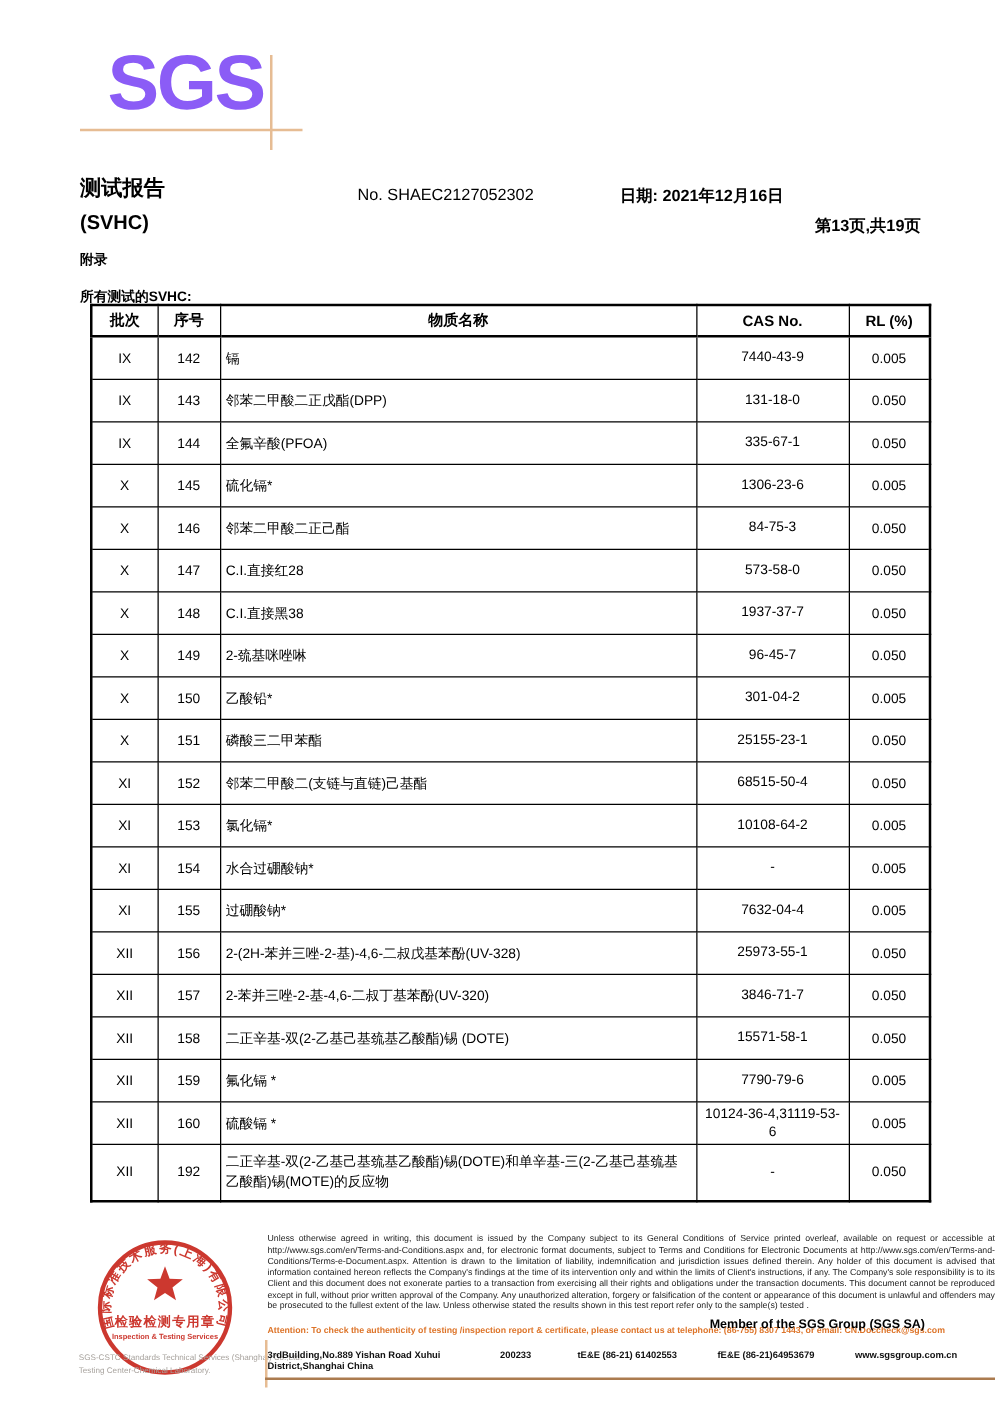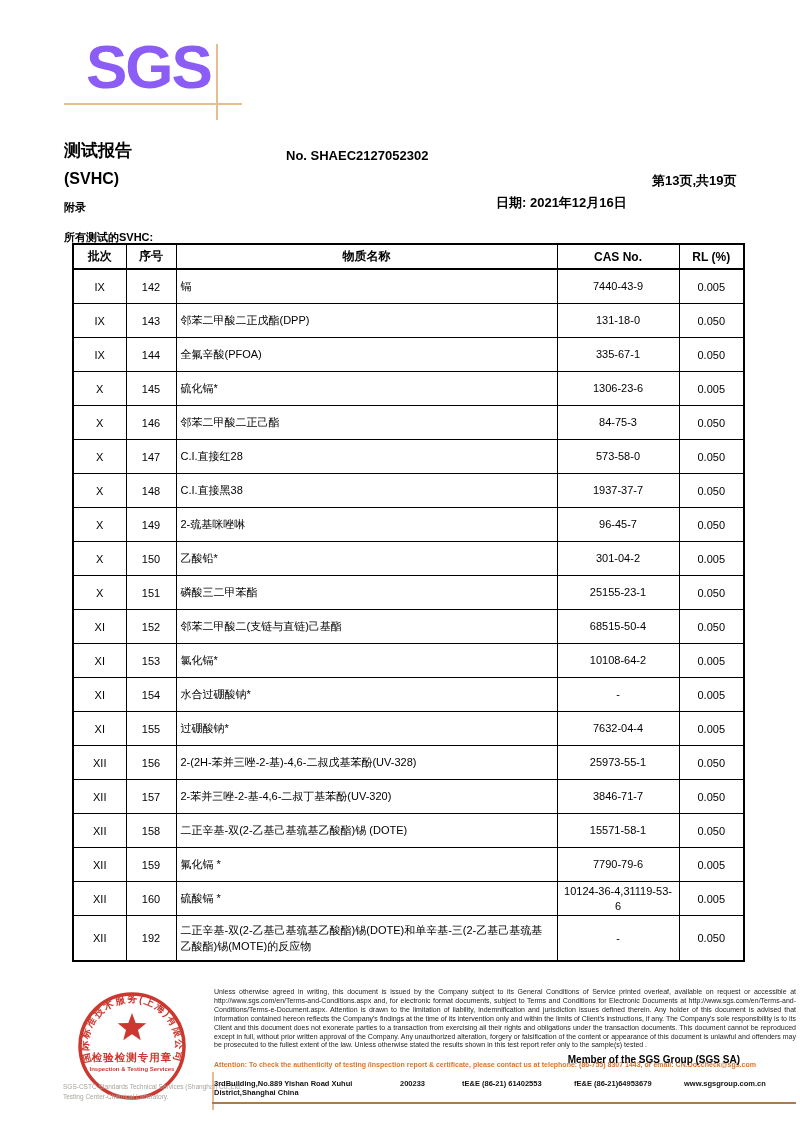--- a/index.html
+++ b/index.html
@@ -11,22 +11,22 @@
         color:#8b5cf6;letter-spacing:-2px;line-height:1;}
   .mark{position:absolute;background:#e6bc93;}
   .mark-h1{left:64px;top:103px;width:178px;height:2px;}
   .mark-v1{left:216px;top:44px;width:2px;height:76px;}
   .mark-v2{left:212px;top:1072px;width:2px;height:38px;}
   .mark-h2{left:212px;top:1102px;width:584px;height:2px;background:#ab7b4f;}
 
   
   .title1{position:absolute;left:64px;top:139px;font-size:17px;font-weight:bold;}
   .title2{position:absolute;left:64px;top:170px;font-size:16px;font-weight:bold;}
-  .report-no{position:absolute;left:286px;top:148px;font-size:13px;font-weight:bold;}
-  .date{position:absolute;left:496px;top:148px;font-size:13px;font-weight:bold;margin-top:46px;}
+  .report-no{position:absolute;left:286px;top:148px;font-size:13px;font-weight:normal;}
+  .date{position:absolute;left:496px;top:148px;font-size:13px;font-weight:bold;}
   .pageno{position:absolute;left:652px;top:148px;font-size:13px;font-weight:bold;margin-top:24px;}
   .annex{position:absolute;left:64px;top:200px;font-size:11px;font-weight:bold;}
   .subtitle{position:absolute;left:64px;top:218px;font-size:11px;font-weight:bold;margin-top:12px;}
 
   
   .svhc-table{position:absolute;left:72px;top:243px;width:671px;border-collapse:collapse;
               table-layout:fixed;font-size:11px;}
   .svhc-table th,.svhc-table td{border:1px solid #000;padding:1px 4px;}
   .svhc-table{border:2px solid #000;}
   .svhc-table th{height:23px;font-size:12px;font-weight:bold;text-align:center;

